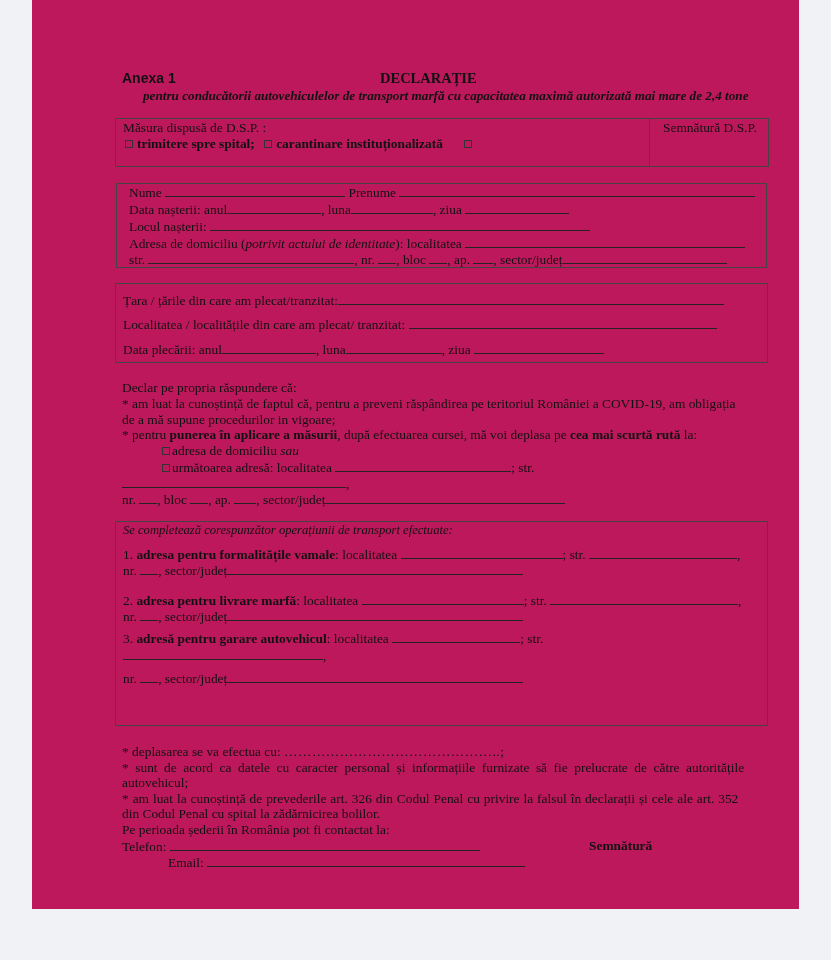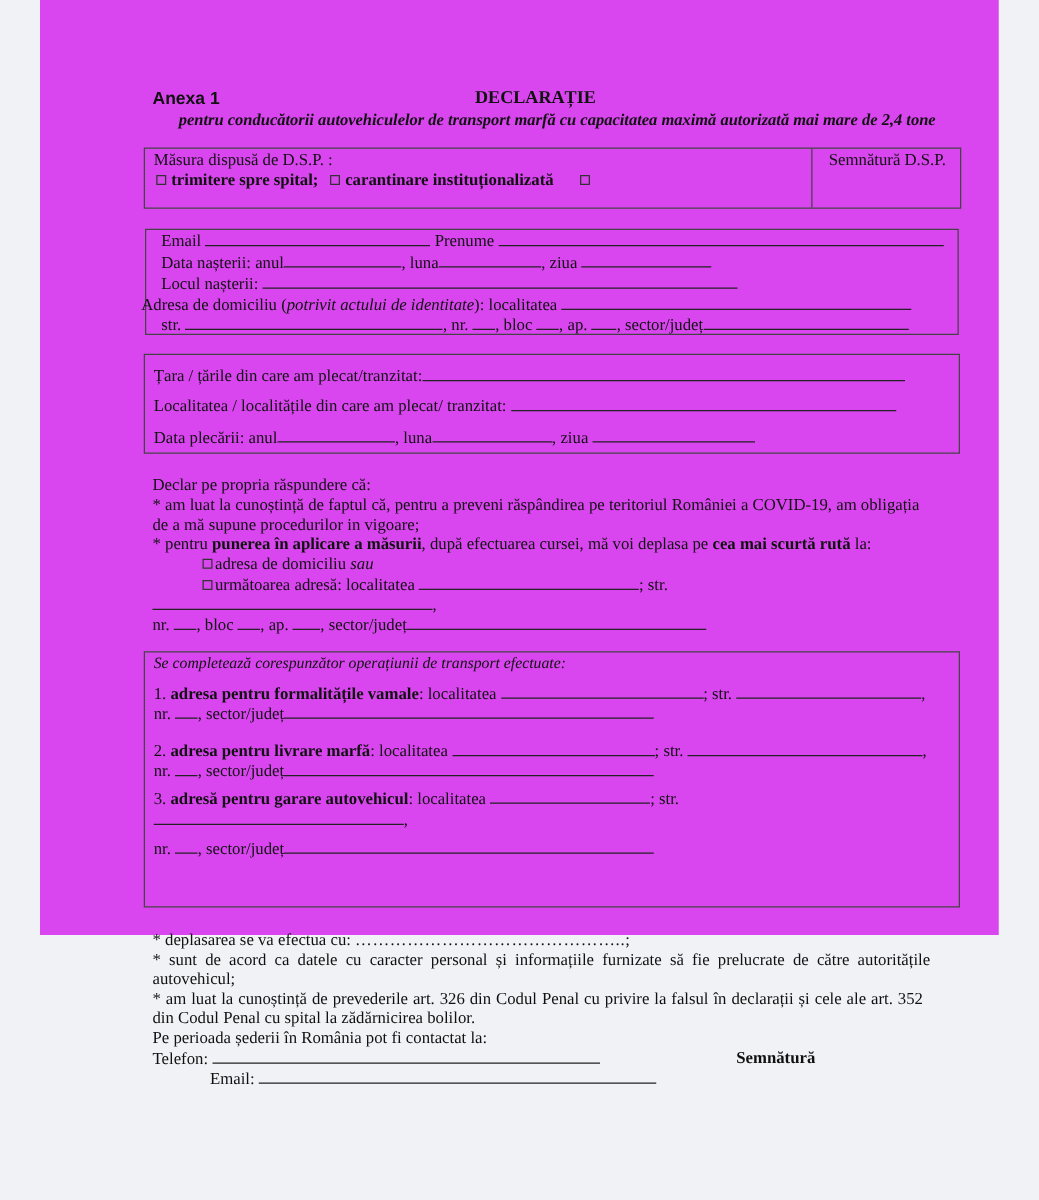--- a/index.html
+++ b/index.html
@@ -3,22 +3,22 @@
 <meta charset="utf-8">
 <style>
   html, body { margin: 0; padding: 0; }
   body {
     width: 831px; height: 960px; background: #f0f2f5;
     position: relative; overflow: hidden;
     font-family: "Liberation Serif", "DejaVu Serif", serif;
     color: #111;
   }
   .page {
-    position: absolute; left: 32px; top: 0; width: 767px; height: 748px;
-    background: #d946ef;
+    position: absolute; left: 32px; top: 0; width: 767px; height: 909px;
+    background: #be185d;
   }
   .abs { position: absolute; white-space: nowrap; }
   .sans { font-family: "Liberation Sans", "DejaVu Sans", sans-serif; }
   .b { font-weight: bold; }
   .i { font-style: italic; }
   .t { font-size: 13.4px; line-height: 15px; }
   .blank { display: inline-block; border-bottom: 1px solid #222; height: 12px; vertical-align: baseline; }
   .box { position: absolute; border: 1.3px solid #444; box-sizing: border-box; }
   .cb { display: inline-block; width: 6px; height: 6px; border: 1px solid #333; margin: 0 4px 1px 2px; vertical-align: middle; }
   .dots { letter-spacing: 0.5px; }
@@ -38,34 +38,34 @@
   <div class="abs t" style="left:91px;top:120px;">Măsura dispusă de D.S.P. :</div>
   <div class="abs t b" style="left:91px;top:136px;">
     <span class="cb"></span><span>trimitere spre spital;</span>
     <span class="cb" style="margin-left:6px;"></span><span>carantinare instituționalizată</span>
     <span class="cb" style="margin-left:18px;"></span>
   </div>
   <div class="abs t" style="left:631px;top:120px;">Semnătură D.S.P.</div>
 
   <div class="box" style="left:84px;top:183px;width:651px;height:85px;"></div>
   <div class="abs t" style="left:97px;top:184px;">
-    <span>Email</span>
+    <span>Nume</span>
     <span class="blank" style="width:180px;"></span>
     <span>Prenume</span>
     <span class="blank" style="width:356px;"></span>
   </div>
   <div class="abs t" style="left:97px;top:201px;">
     <span>Data nașterii: anul</span><span class="blank" style="width:94px;"></span><span>, luna</span><span class="blank" style="width:82px;"></span><span>, ziua</span>
     <span class="blank" style="width:104px;"></span>
   </div>
   <div class="abs t" style="left:97px;top:218px;">
     <span>Locul nașterii:</span>
     <span class="blank" style="width:380px;"></span>
   </div>
-  <div class="abs t" style="left:81px;top:235px;">
+  <div class="abs t" style="left:97px;top:235px;">
     <span>Adresa de domiciliu (</span><span class="i">potrivit actului de identitate</span><span>): localitatea</span>
     <span class="blank" style="width:280px;"></span>
   </div>
   <div class="abs t" style="left:97px;top:251px;">
     <span>str.</span>
     <span class="blank" style="width:206px;"></span><span>, nr.</span>
     <span class="blank" style="width:18px;"></span><span>, bloc</span>
     <span class="blank" style="width:18px;"></span><span>, ap.</span>
     <span class="blank" style="width:20px;"></span><span>, sector/județ</span><span class="blank" style="width:164px;"></span>
   </div>

